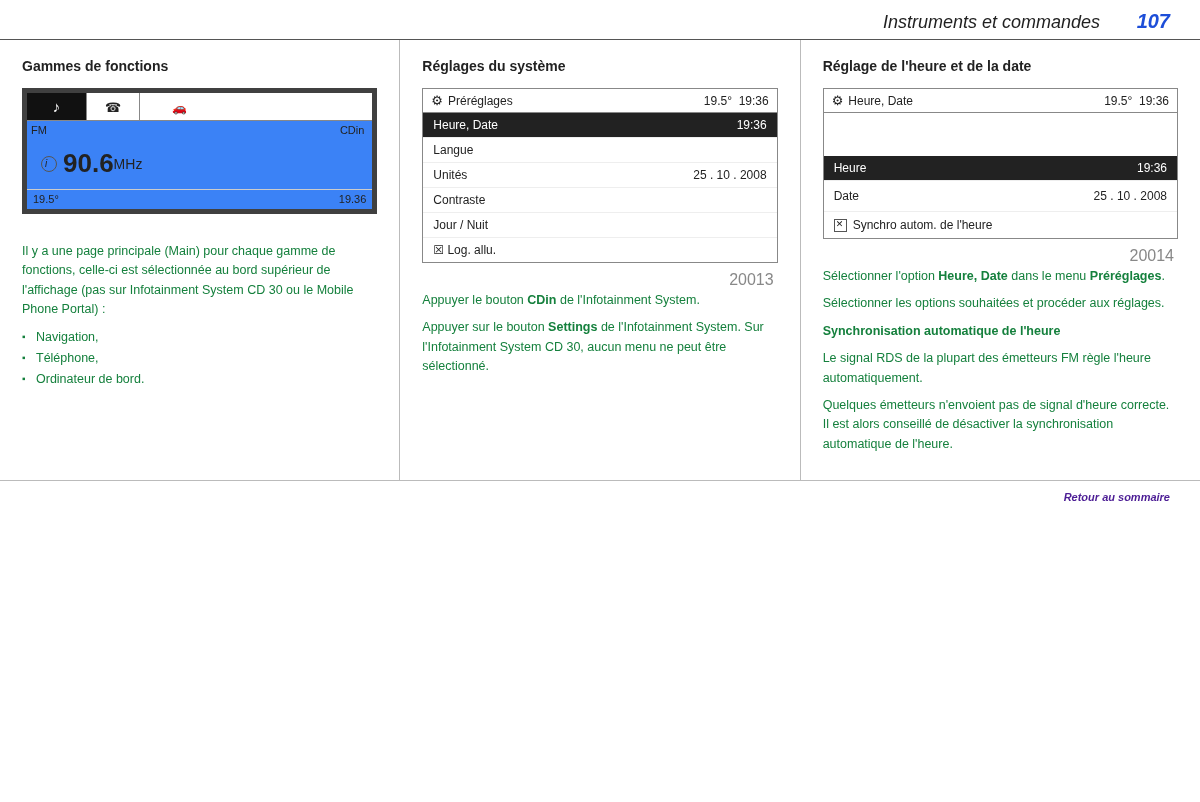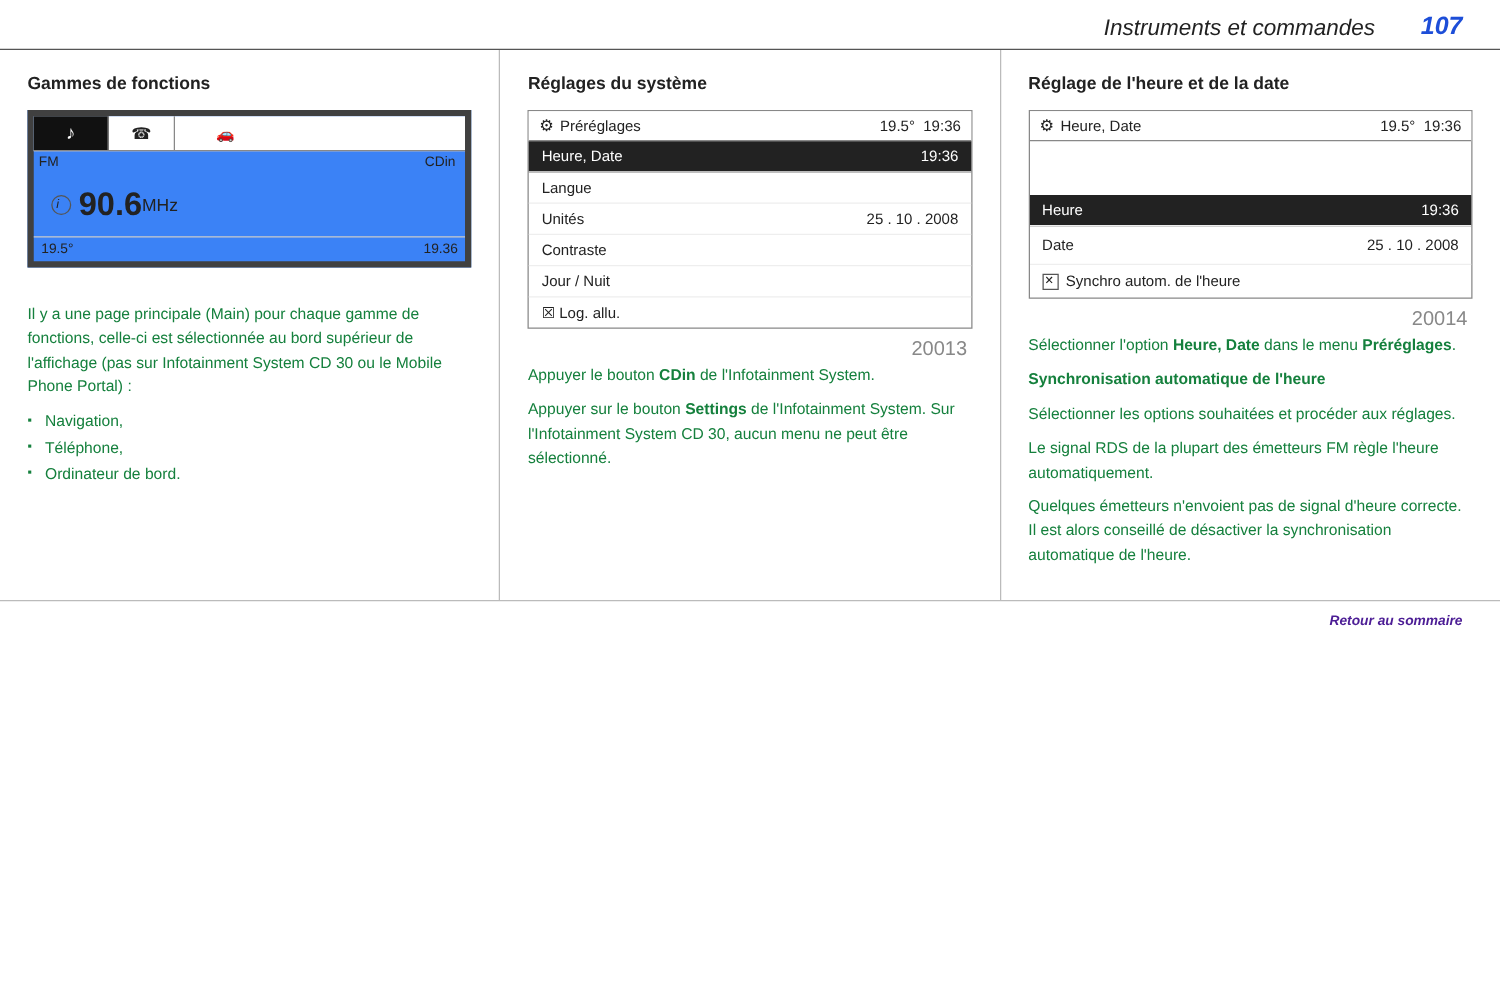--- a/index.html
+++ b/index.html
@@ -415,22 +415,22 @@
         <span class="checkbox-icon"></span>
         <span>Synchro autom. de l'heure</span>
       </div>
     </div>
     <div class="img-code">20014</div>
 
     <div class="body-text">
       <p>
         <span>Sélectionner l'option </span><span class="bold-inline">Heure, Date</span><span> dans le menu </span><span class="bold-inline">Préréglages</span><span>.</span>
       </p>
+      <p>Sélectionner les options souhaitées et procéder aux réglages.</p>
       <p><span class="bold-inline">Synchronisation automatique de l'heure</span></p>
-      <p>Sélectionner les options souhaitées et procéder aux réglages.</p>
       <p>Le signal RDS de la plupart des émetteurs FM règle l'heure automatiquement.</p>
       <p>Quelques émetteurs n'envoient pas de signal d'heure correcte. Il est alors conseillé de désactiver la synchronisation automatique de l'heure.</p>
     </div>
   </div>
 
 </div>
 
 <div class="footer-row">
   <span class="footer-link">Retour au sommaire</span>
 </div>

